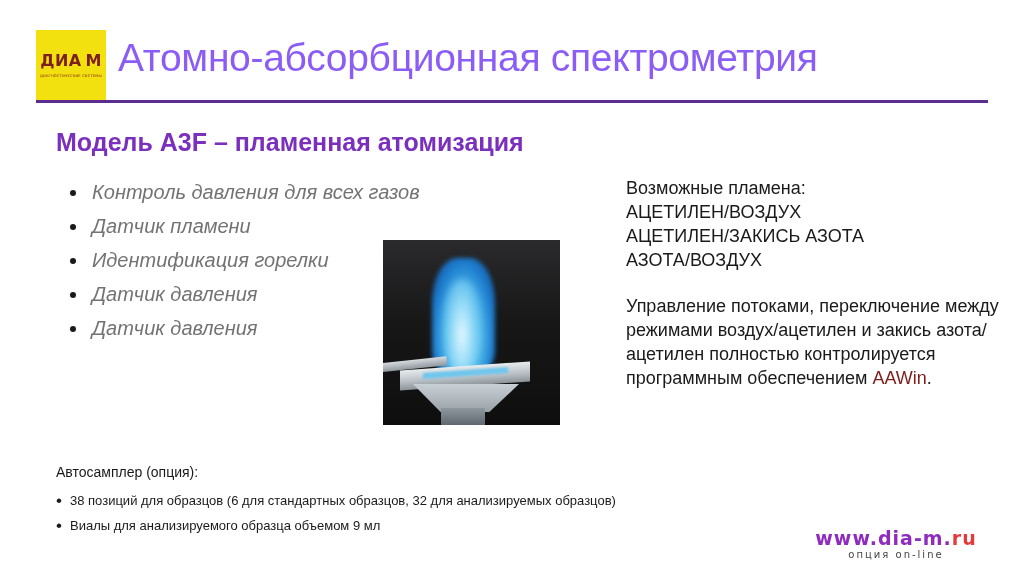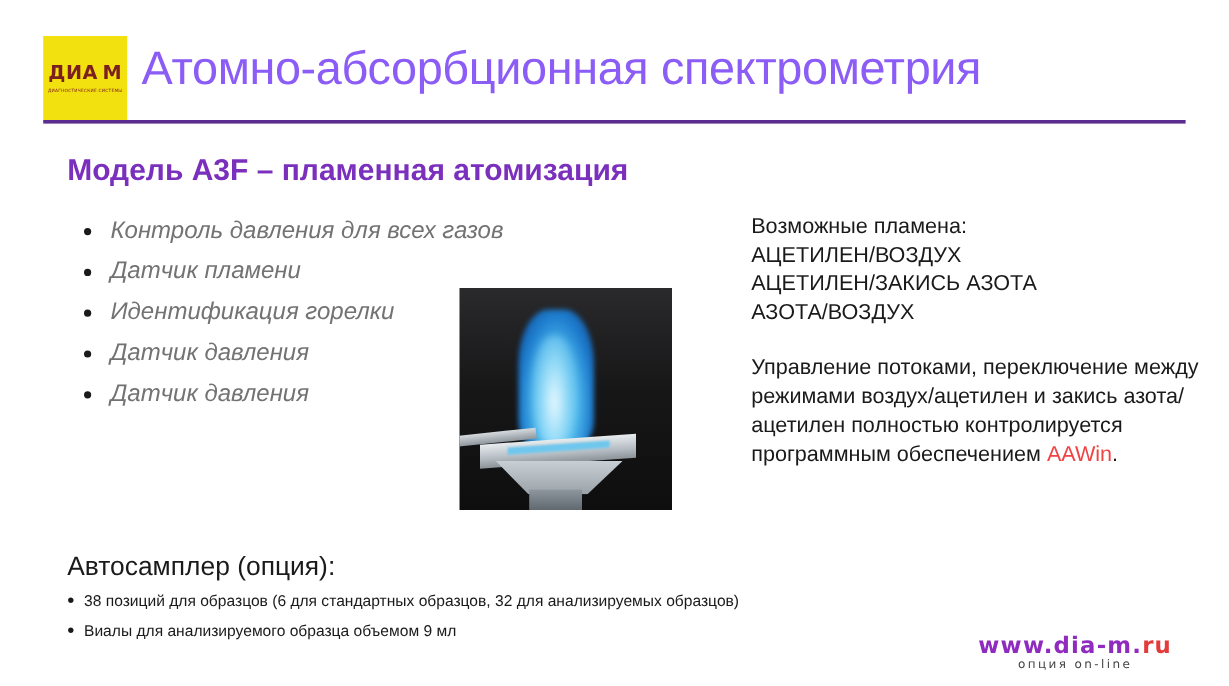--- a/index.html
+++ b/index.html
@@ -226,31 +226,31 @@
   }
   .flames-list li {
     font-size: 18px;
     line-height: 24px;
     white-space: nowrap;
   }
   .para2 {
     margin-top: 22px !important;
   }
   .aawin {
-    color: #ef4444;
+    color: #7f1d1d;
   }
   
   .bottom-block {
     position: absolute;
     left: 56px;
     top: 460px;
     width: 880px;
   }
   .bottom-block .head {
-    font-size: 22px;
+    font-size: 14px;
     line-height: 24px;
     margin: 0 0 4px 0;
   }
   .bottom-list {
     margin: 0;
     padding: 0;
     list-style: none;
   }
   .bottom-list li {
     font-size: 13px;

